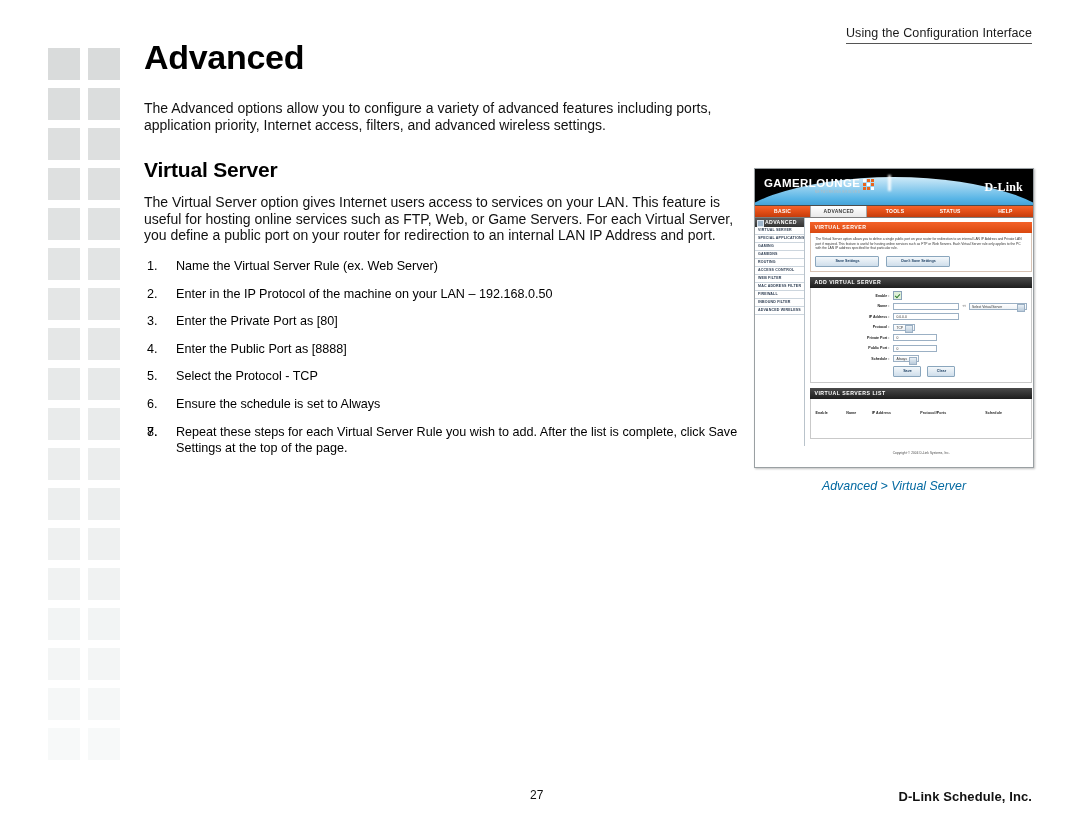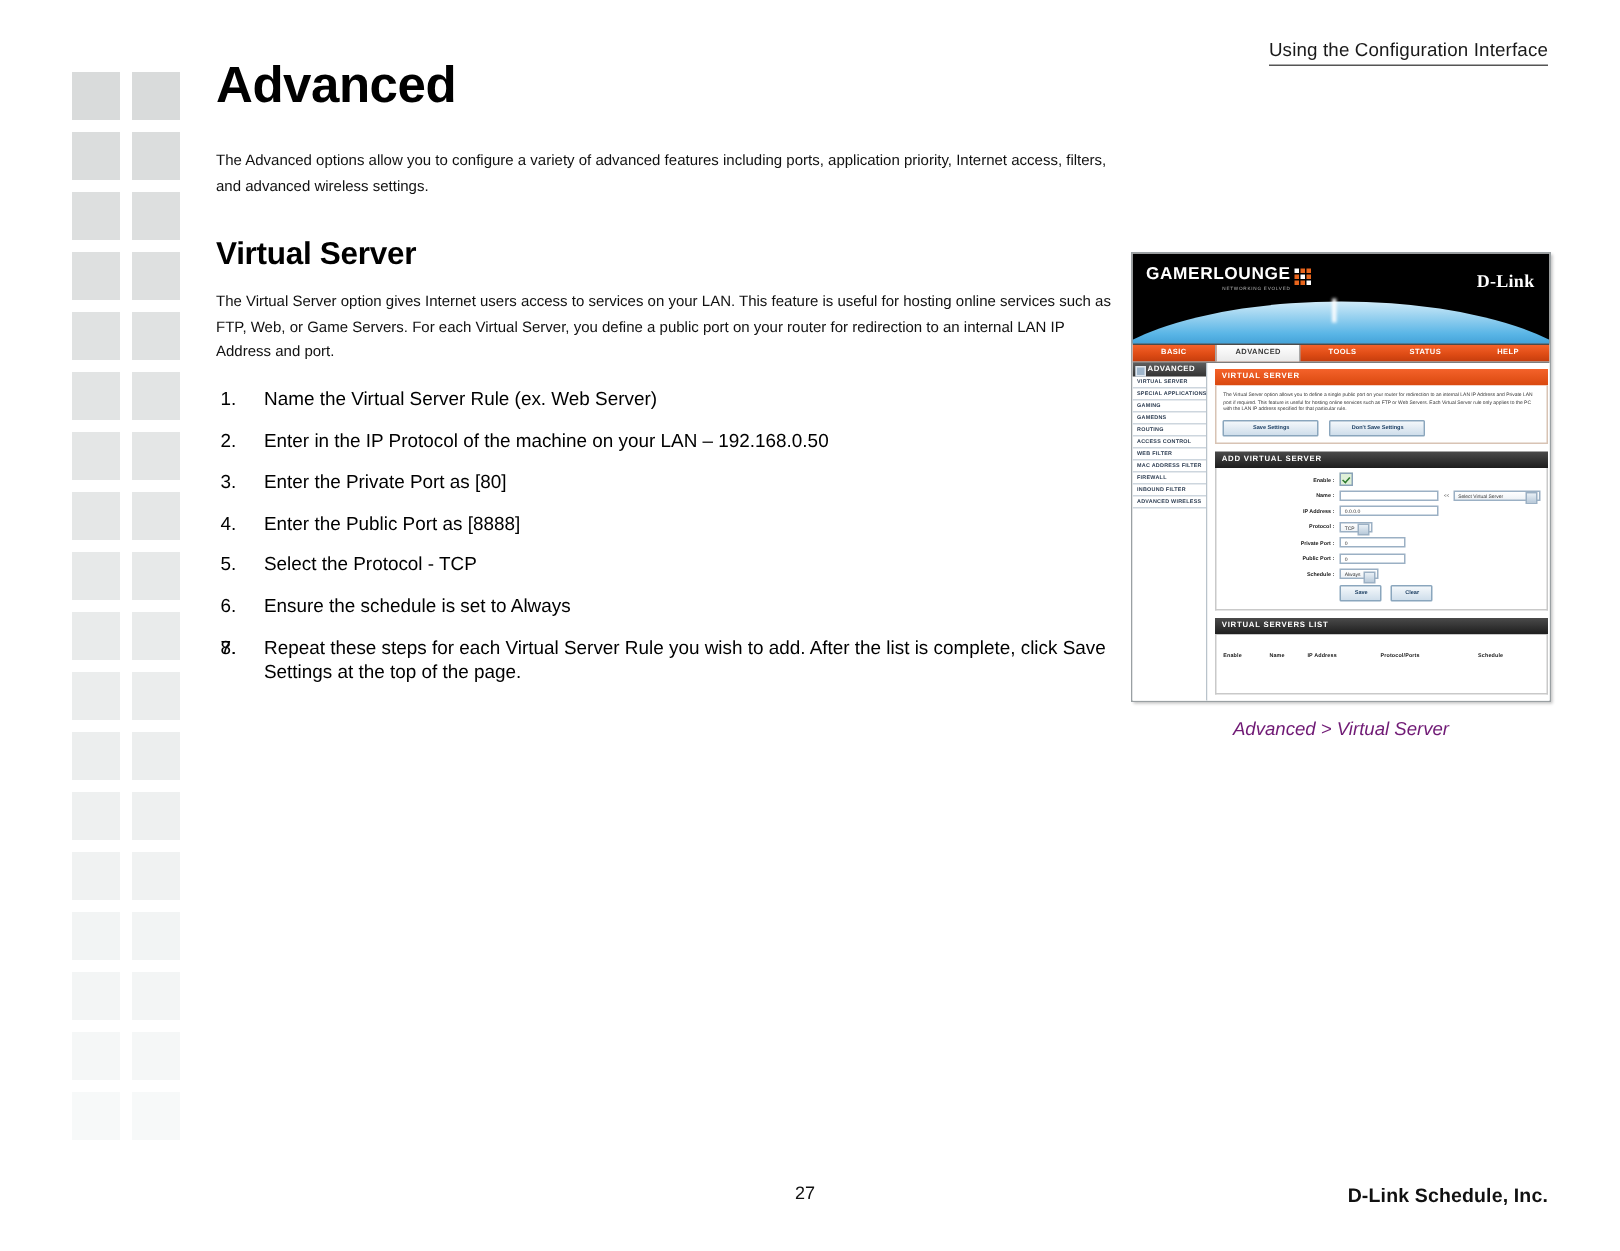--- a/index.html
+++ b/index.html
@@ -64,21 +64,21 @@
     margin: 0 0 26px 0;
   }
   #section-title {
     font-size: 21px;
     font-weight: bold;
     line-height: 1;
     letter-spacing: -0.2px;
     margin: 26px 0 14px 0;
   }
   .para {
-    font-size: 10px;
+    font-size: 14px;
     line-height: 16.6px;
     margin: 0 0 14px 0;
     text-align: left;
     color: #111;
   }
   #steps {
     margin: 4px 0 0 0;
     padding: 0;
     list-style: none;
   }
@@ -114,27 +114,27 @@
     background: #ffffff;
     border: 1px solid #9aa0a3;
     box-shadow: 1px 1px 2px rgba(0,0,0,.25);
     overflow: hidden;
   }
   #figure-caption {
     margin-top: 11px;
     text-align: center;
     font-size: 12.4px;
     font-style: italic;
-    color: #701a75;
+    color: #0369a1;
   }
 
   
   .rt-banner {
     position: relative;
-    height: 60px;
+    height: 36px;
     background: #000;
     overflow: hidden;
   }
   .rt-wave {
     position: absolute;
     left: -12%;
     bottom: -34px;
     width: 124%;
     height: 62px;
     border-radius: 50% 50% 0 0 / 100% 100% 0 0;

